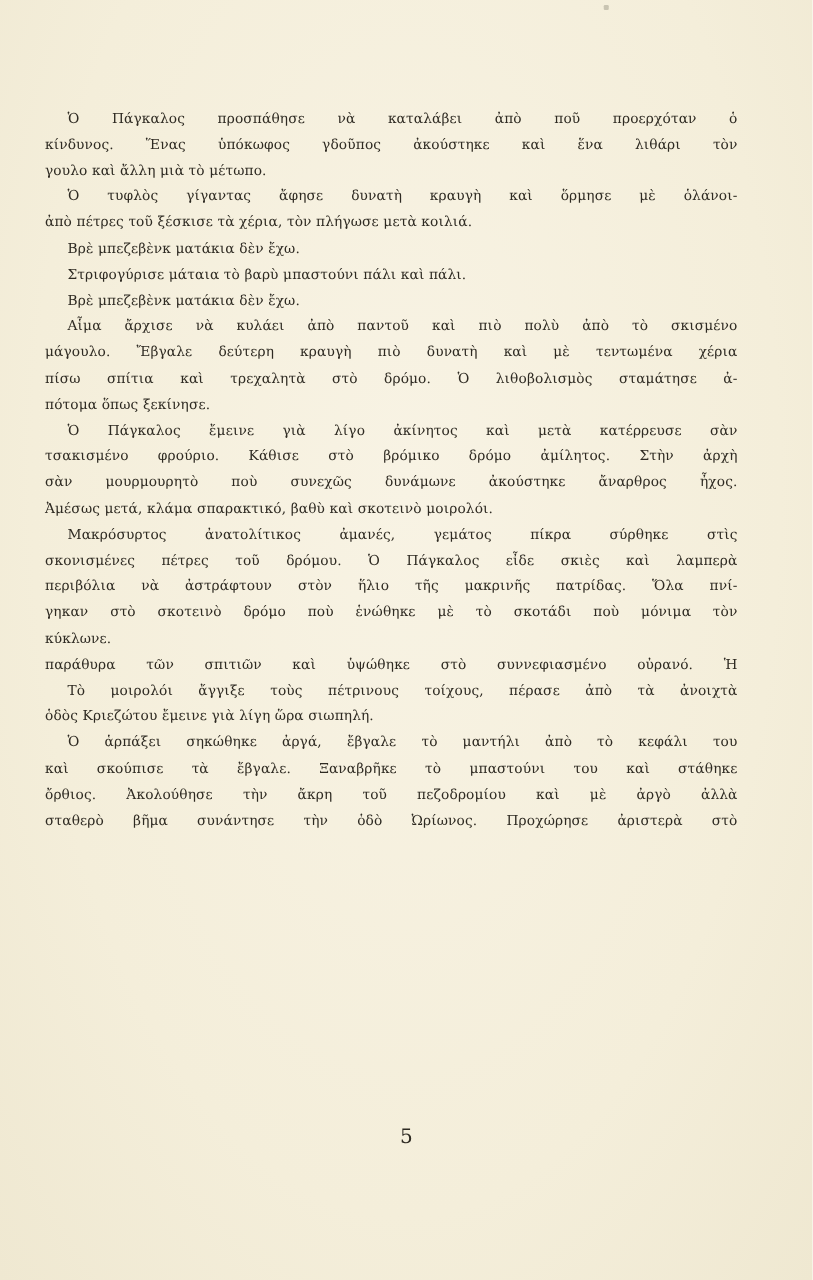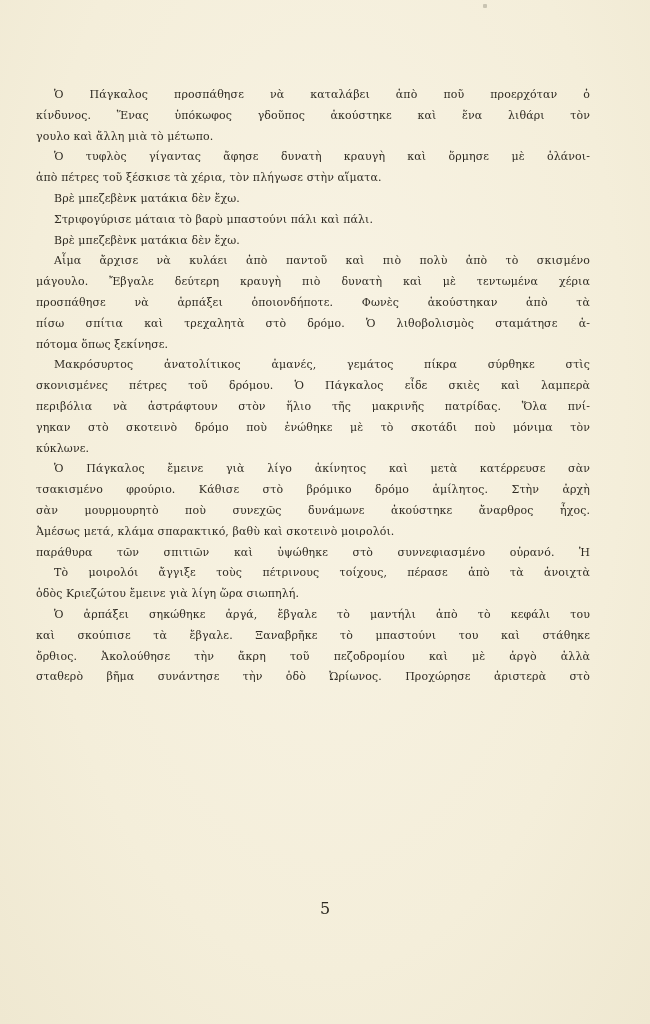--- a/index.html
+++ b/index.html
@@ -62,50 +62,49 @@
 
   <div class="text-body">
 
   <div class="paragraph">
         <div class="line indent just">Ὁ Πάγκαλος προσπάθησε νὰ καταλάβει ἀπὸ ποῦ προερχόταν ὁ</div>
         <div class="line just">κίνδυνος. Ἕνας ὑπόκωφος γδοῦπος ἀκούστηκε καὶ ἕνα λιθάρι τὸν</div>
         <div class="line">γουλο καὶ ἄλλη μιὰ τὸ μέτωπο.</div>
       </div>
       <div class="paragraph">
         <div class="line indent just">Ὁ τυφλὸς γίγαντας ἄφησε δυνατὴ κραυγὴ καὶ ὅρμησε μὲ ὁλάνοι-</div>
-        <div class="line">ἀπὸ πέτρες τοῦ ξέσκισε τὰ χέρια, τὸν πλήγωσε στὴν αἵματα.</div>
+        <div class="line">ἀπὸ πέτρες τοῦ ξέσκισε τὰ χέρια, τὸν πλήγωσε μετὰ κοιλιά.</div>
       </div>
       <div class="paragraph">
         <div class="line indent">Βρὲ μπεζεβὲνκ ματάκια δὲν ἔχω.</div>
       </div>
       <div class="paragraph">
         <div class="line indent">Στριφογύρισε μάταια τὸ βαρὺ μπαστούνι πάλι καὶ πάλι.</div>
       </div>
       <div class="paragraph">
         <div class="line indent">Βρὲ μπεζεβὲνκ ματάκια δὲν ἔχω.</div>
       </div>
       <div class="paragraph">
         <div class="line indent just">Αἷμα ἄρχισε νὰ κυλάει ἀπὸ παντοῦ καὶ πιὸ πολὺ ἀπὸ τὸ σκισμένο</div>
         <div class="line just">μάγουλο. Ἔβγαλε δεύτερη κραυγὴ πιὸ δυνατὴ καὶ μὲ τεντωμένα χέρια</div>
-        <div class="line just">προσπάθησε νὰ ἁρπάξει ὁποιονδήποτε. Φωνὲς ἀκούστηκαν ἀπὸ τὰ</div>
         <div class="line just">πίσω σπίτια καὶ τρεχαλητὰ στὸ δρόμο. Ὁ λιθοβολισμὸς σταμάτησε ἀ-</div>
         <div class="line">πότομα ὅπως ξεκίνησε.</div>
+      </div>
+      <div class="paragraph">
+        <div class="line indent just">Ὁ Πάγκαλος ἔμεινε γιὰ λίγο ἀκίνητος καὶ μετὰ κατέρρευσε σὰν</div>
+        <div class="line just">τσακισμένο φρούριο. Κάθισε στὸ βρόμικο δρόμο ἀμίλητος. Στὴν ἀρχὴ</div>
+        <div class="line just">σὰν μουρμουρητὸ ποὺ συνεχῶς δυνάμωνε ἀκούστηκε ἄναρθρος ἦχος.</div>
+        <div class="line">Ἀμέσως μετά, κλάμα σπαρακτικό, βαθὺ καὶ σκοτεινὸ μοιρολόι.</div>
       </div>
       <div class="paragraph">
         <div class="line indent just">Μακρόσυρτος ἀνατολίτικος ἀμανές, γεμάτος πίκρα σύρθηκε στὶς</div>
         <div class="line just">σκονισμένες πέτρες τοῦ δρόμου. Ὁ Πάγκαλος εἶδε σκιὲς καὶ λαμπερὰ</div>
         <div class="line just">περιβόλια νὰ ἀστράφτουν στὸν ἥλιο τῆς μακρινῆς πατρίδας. Ὅλα πνί-</div>
         <div class="line just">γηκαν στὸ σκοτεινὸ δρόμο ποὺ ἑνώθηκε μὲ τὸ σκοτάδι ποὺ μόνιμα τὸν</div>
         <div class="line">κύκλωνε.</div>
-      </div>
-      <div class="paragraph">
-        <div class="line indent just">Ὁ Πάγκαλος ἔμεινε γιὰ λίγο ἀκίνητος καὶ μετὰ κατέρρευσε σὰν</div>
-        <div class="line just">τσακισμένο φρούριο. Κάθισε στὸ βρόμικο δρόμο ἀμίλητος. Στὴν ἀρχὴ</div>
-        <div class="line just">σὰν μουρμουρητὸ ποὺ συνεχῶς δυνάμωνε ἀκούστηκε ἄναρθρος ἦχος.</div>
-        <div class="line">Ἀμέσως μετά, κλάμα σπαρακτικό, βαθὺ καὶ σκοτεινὸ μοιρολόι.</div>
       </div>
       <div class="paragraph">
         <div class="line just">παράθυρα τῶν σπιτιῶν καὶ ὑψώθηκε στὸ συννεφιασμένο οὐρανό. Ἡ</div>
         <div class="line indent just">Τὸ μοιρολόι ἄγγιξε τοὺς πέτρινους τοίχους, πέρασε ἀπὸ τὰ ἀνοιχτὰ</div>
         <div class="line">ὁδὸς Κριεζώτου ἔμεινε γιὰ λίγη ὥρα σιωπηλή.</div>
       </div>
       <div class="paragraph">
         <div class="line indent just">Ὁ ἁρπάξει σηκώθηκε ἀργά, ἔβγαλε τὸ μαντήλι ἀπὸ τὸ κεφάλι του</div>
         <div class="line just">καὶ σκούπισε τὰ ἔβγαλε. Ξαναβρῆκε τὸ μπαστούνι του καὶ στάθηκε</div>
         <div class="line just">ὄρθιος. Ἀκολούθησε τὴν ἄκρη τοῦ πεζοδρομίου καὶ μὲ ἀργὸ ἀλλὰ</div>

